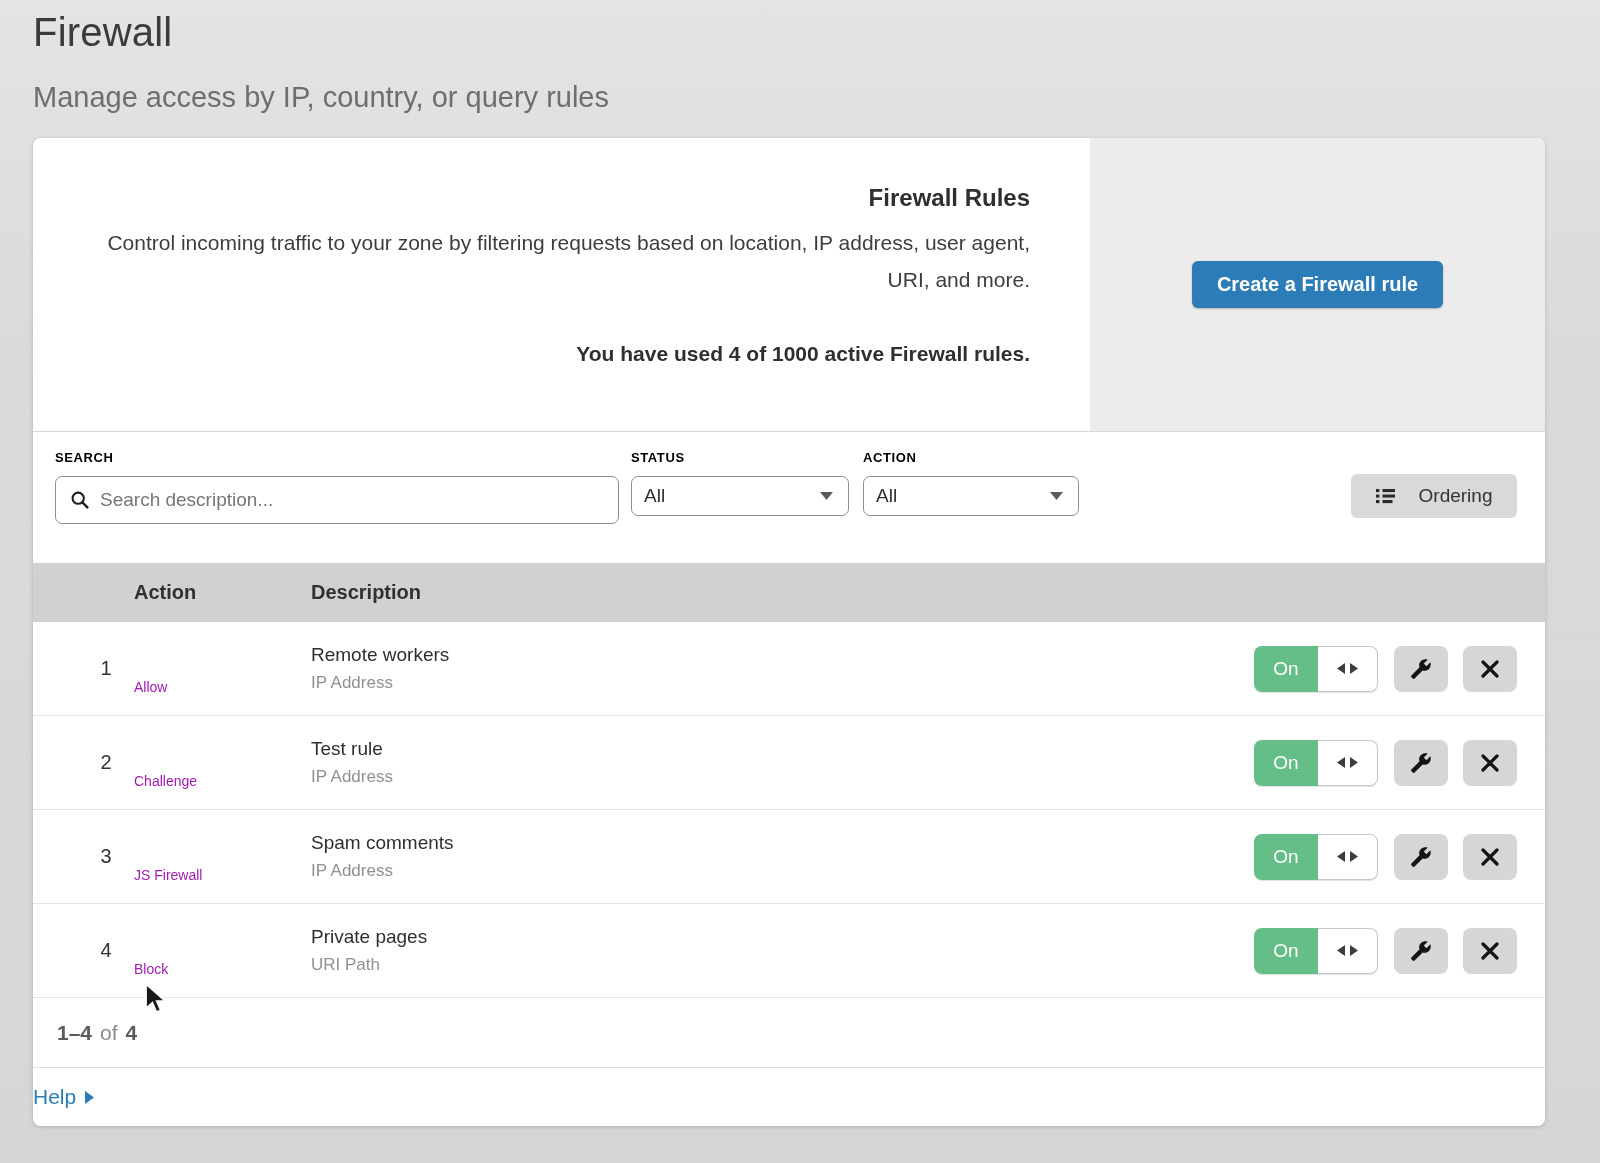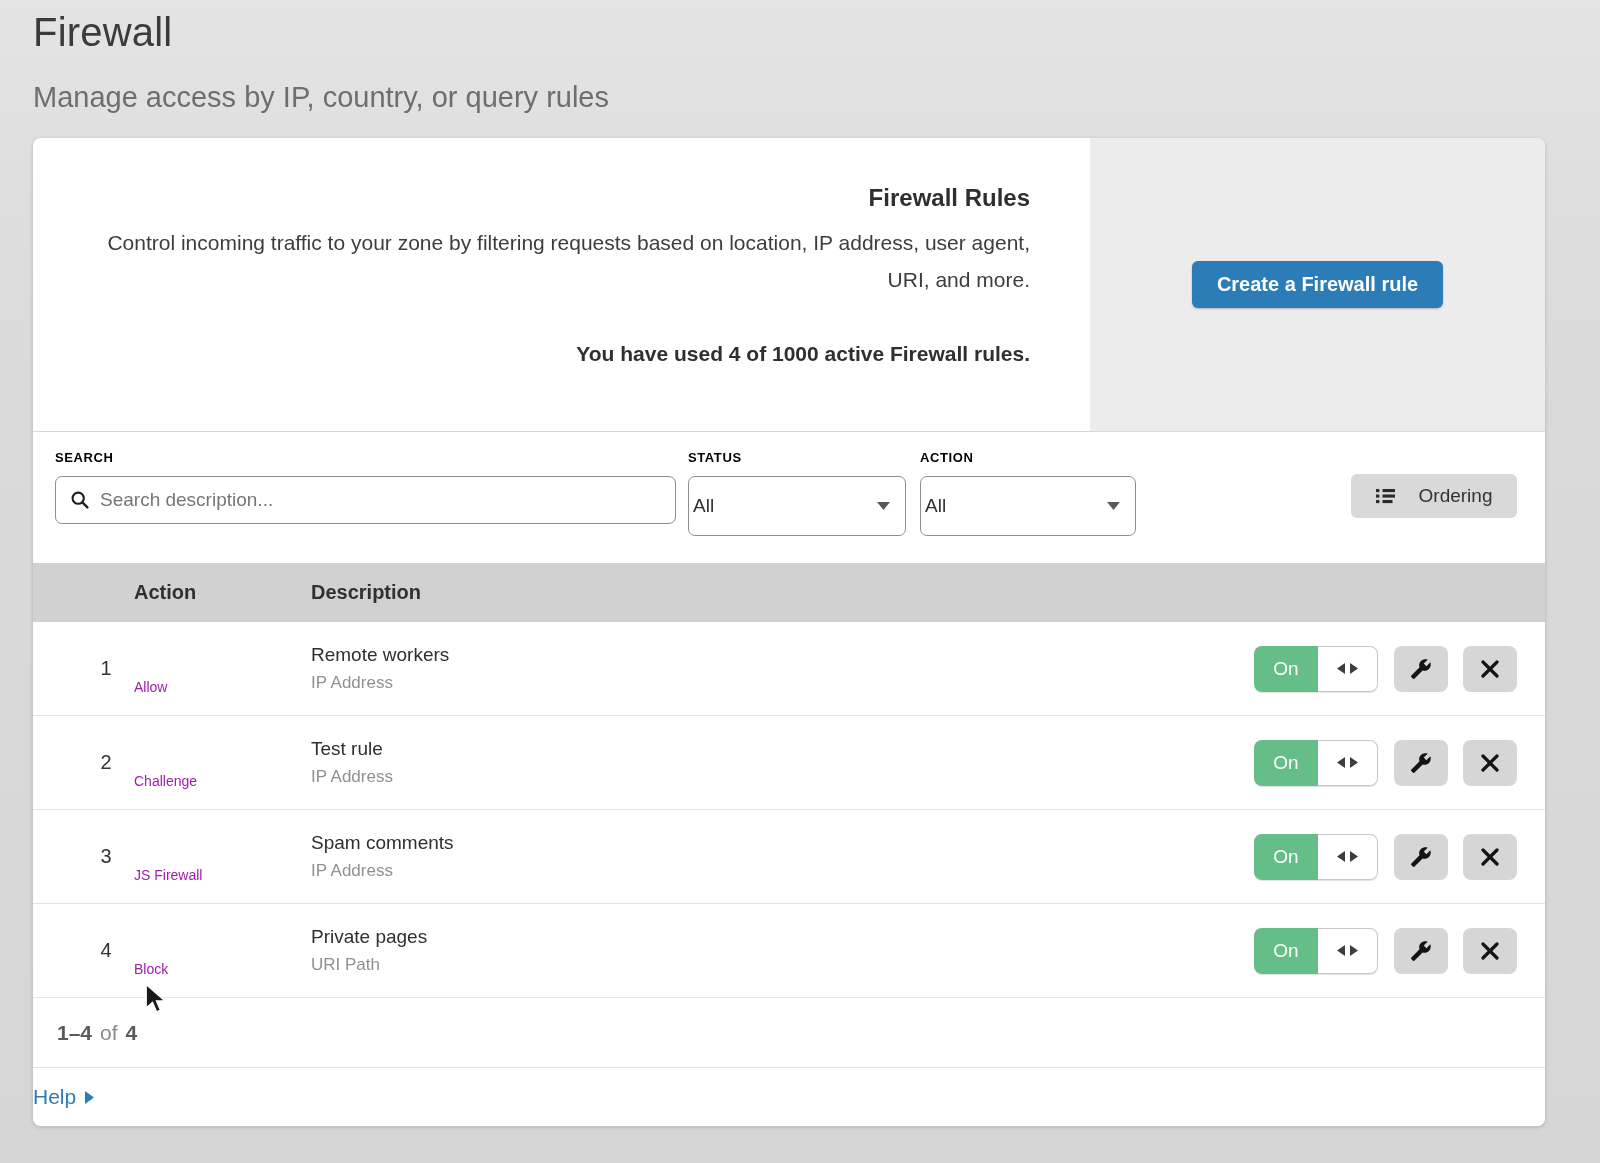--- a/index.html
+++ b/index.html
@@ -56,38 +56,38 @@
     display: flex; align-items: flex-start;
     padding: 18px 28px 20px 22px;
     height: 131px;
   }
   .filter-group { display: flex; flex-direction: column; }
   .filter-label {
     font-size: 13px; font-weight: bold; color: #000000;
     letter-spacing: .6px; margin-bottom: 11px;
   }
   .search-box {
-    width: 621px; height: 48px;
+    width: 564px; height: 48px;
     border: 1px solid #8f8f8f; border-radius: 7px;
     display: flex; align-items: center;
     padding: 0 14px;
     background: #fff;
   }
   .search-box input {
     border: none; outline: none; flex: 1;
     font-family: inherit; font-size: 19px; color: #333;
     margin-left: 10px; background: transparent;
   }
   .search-box input::placeholder { color: #767676; }
   .select-box {
-    height: 60px;
+    height: 40px;
     border: 1px solid #8f8f8f; border-radius: 7px;
     background: #fff;
     display: flex; align-items: center; justify-content: space-between;
-    padding: 0 15px 0 4px;
+    padding: 0 15px 0 12px;
     font-size: 19px; color: #2f2f2f;
     cursor: pointer;
   }
   .select-status { width: 218px; margin-left: 12px; }
   .select-action { width: 216px; margin-left: 14px; }
   .ordering-wrap { margin-left: auto; padding-top: 24px; }
   .ordering-btn {
     height: 44px; min-width: 166px;
     background: #d9d9d9; border: none; border-radius: 6px;
     font-family: inherit; font-size: 19px; color: #333;

